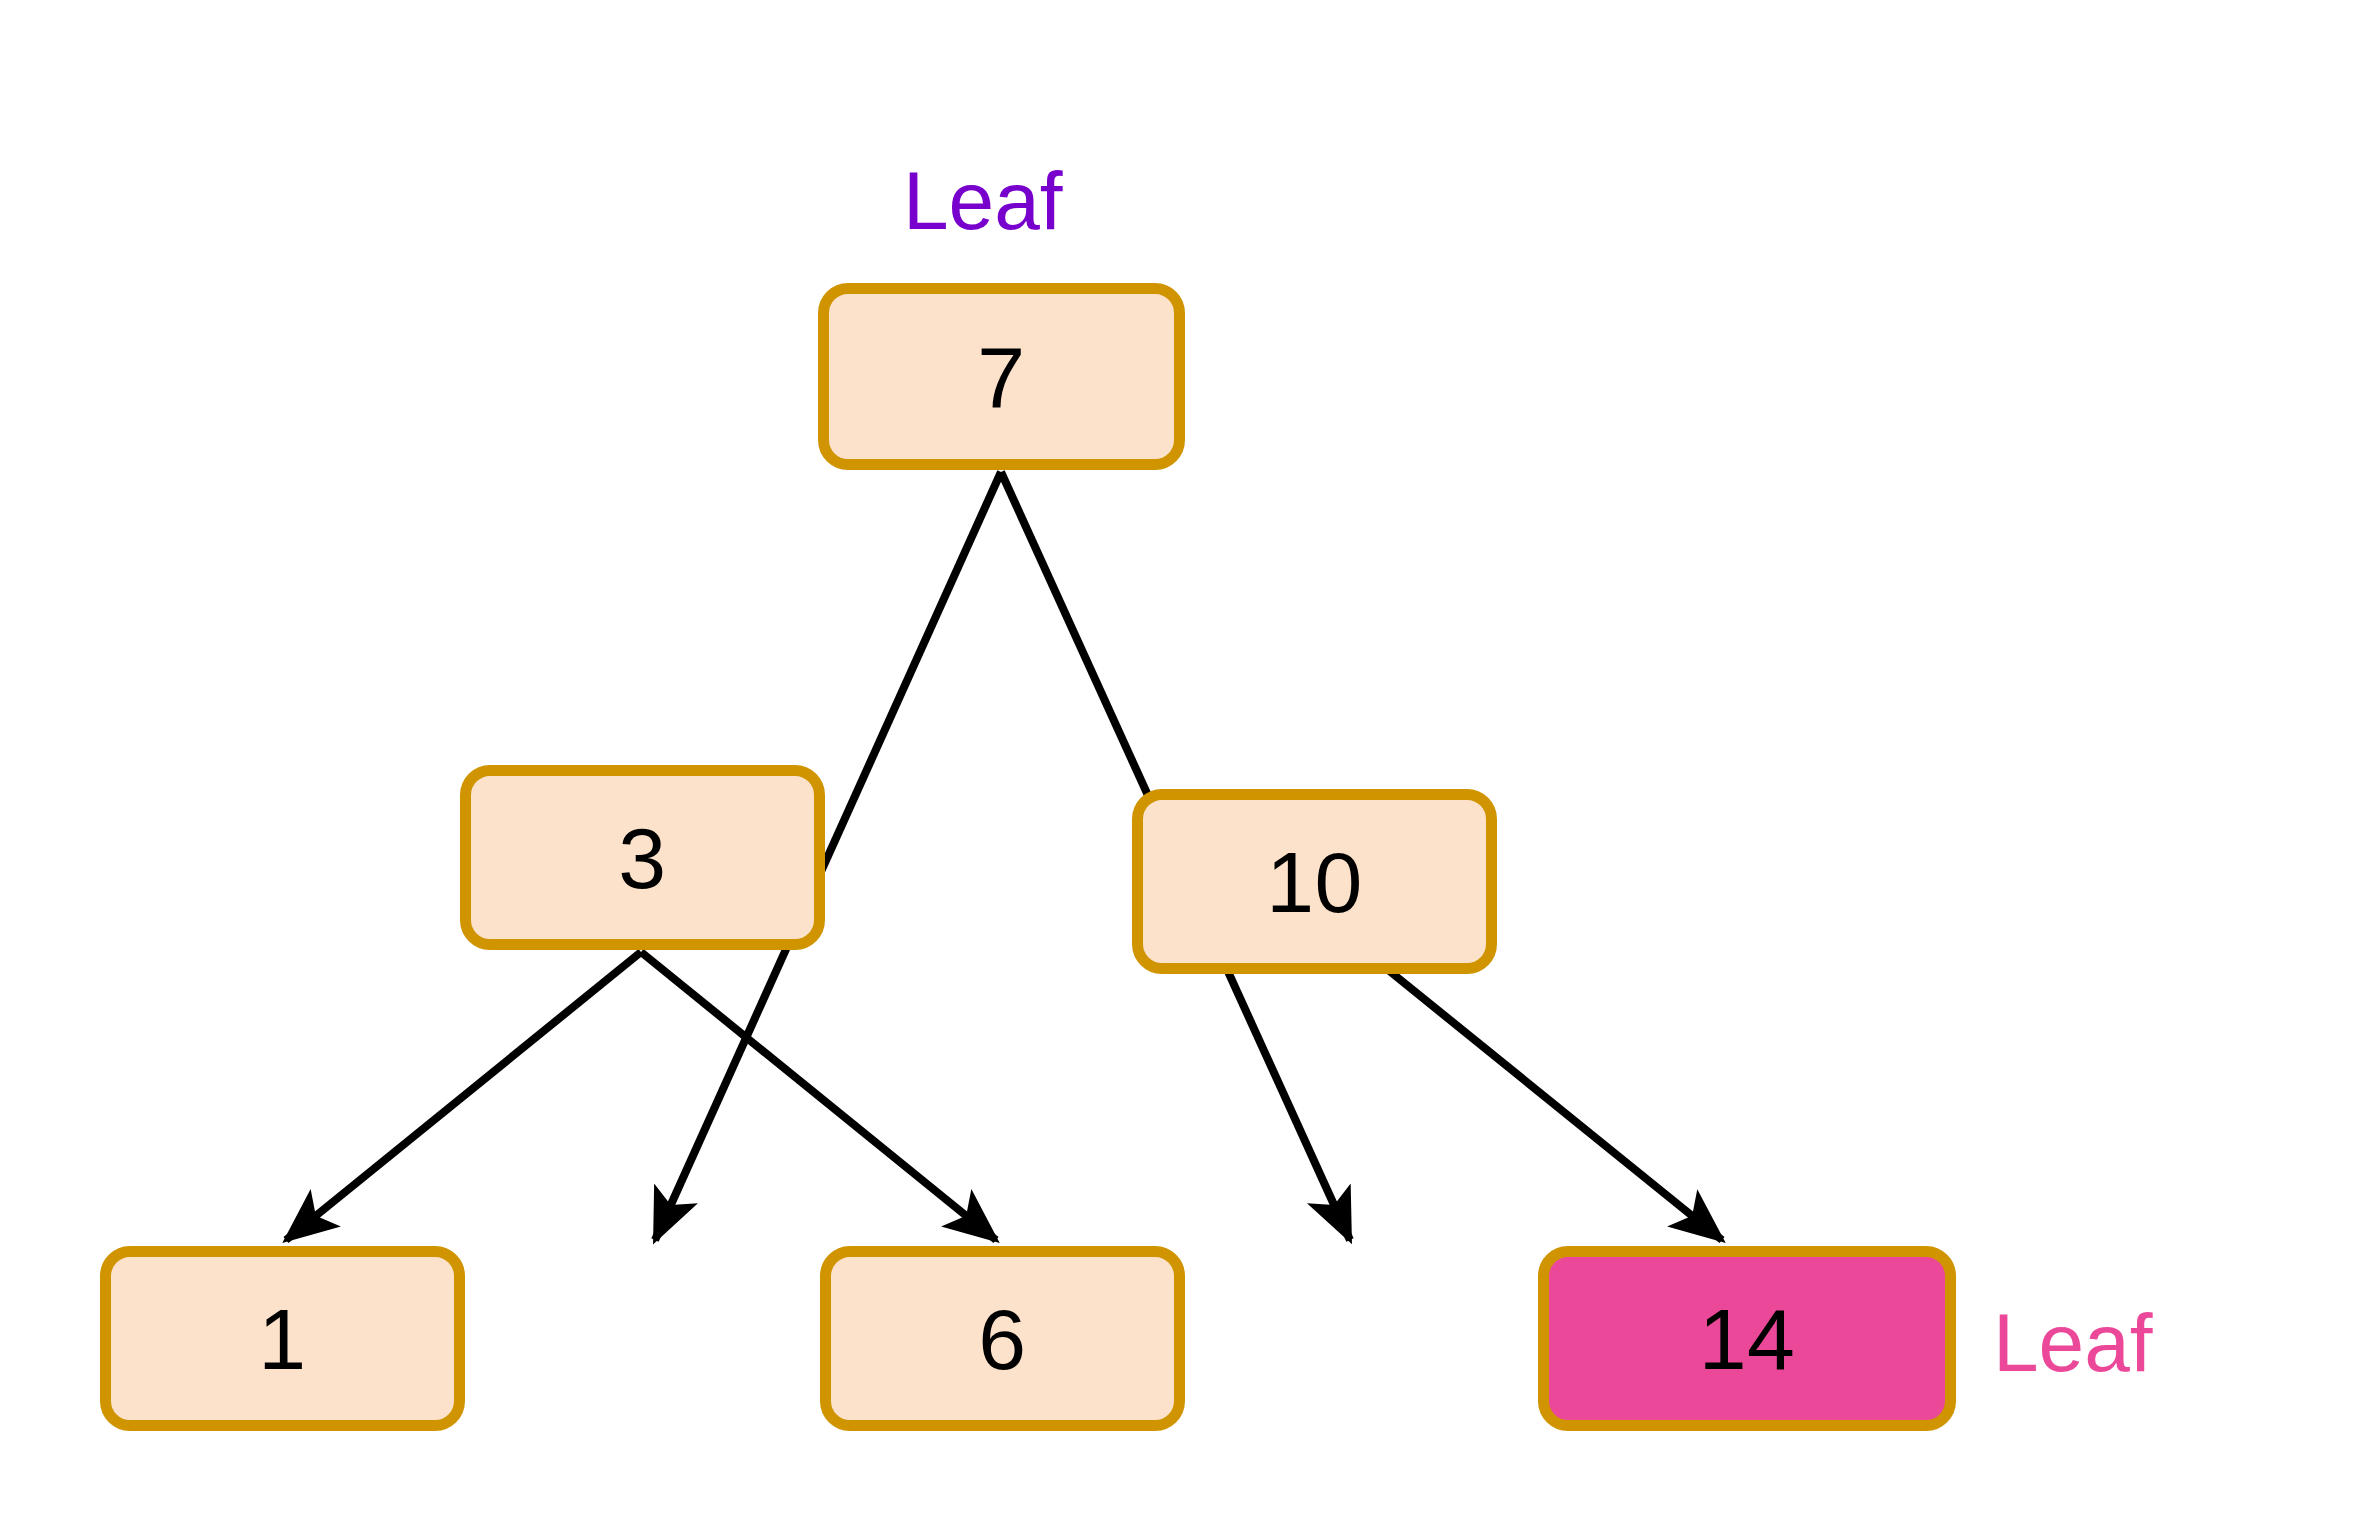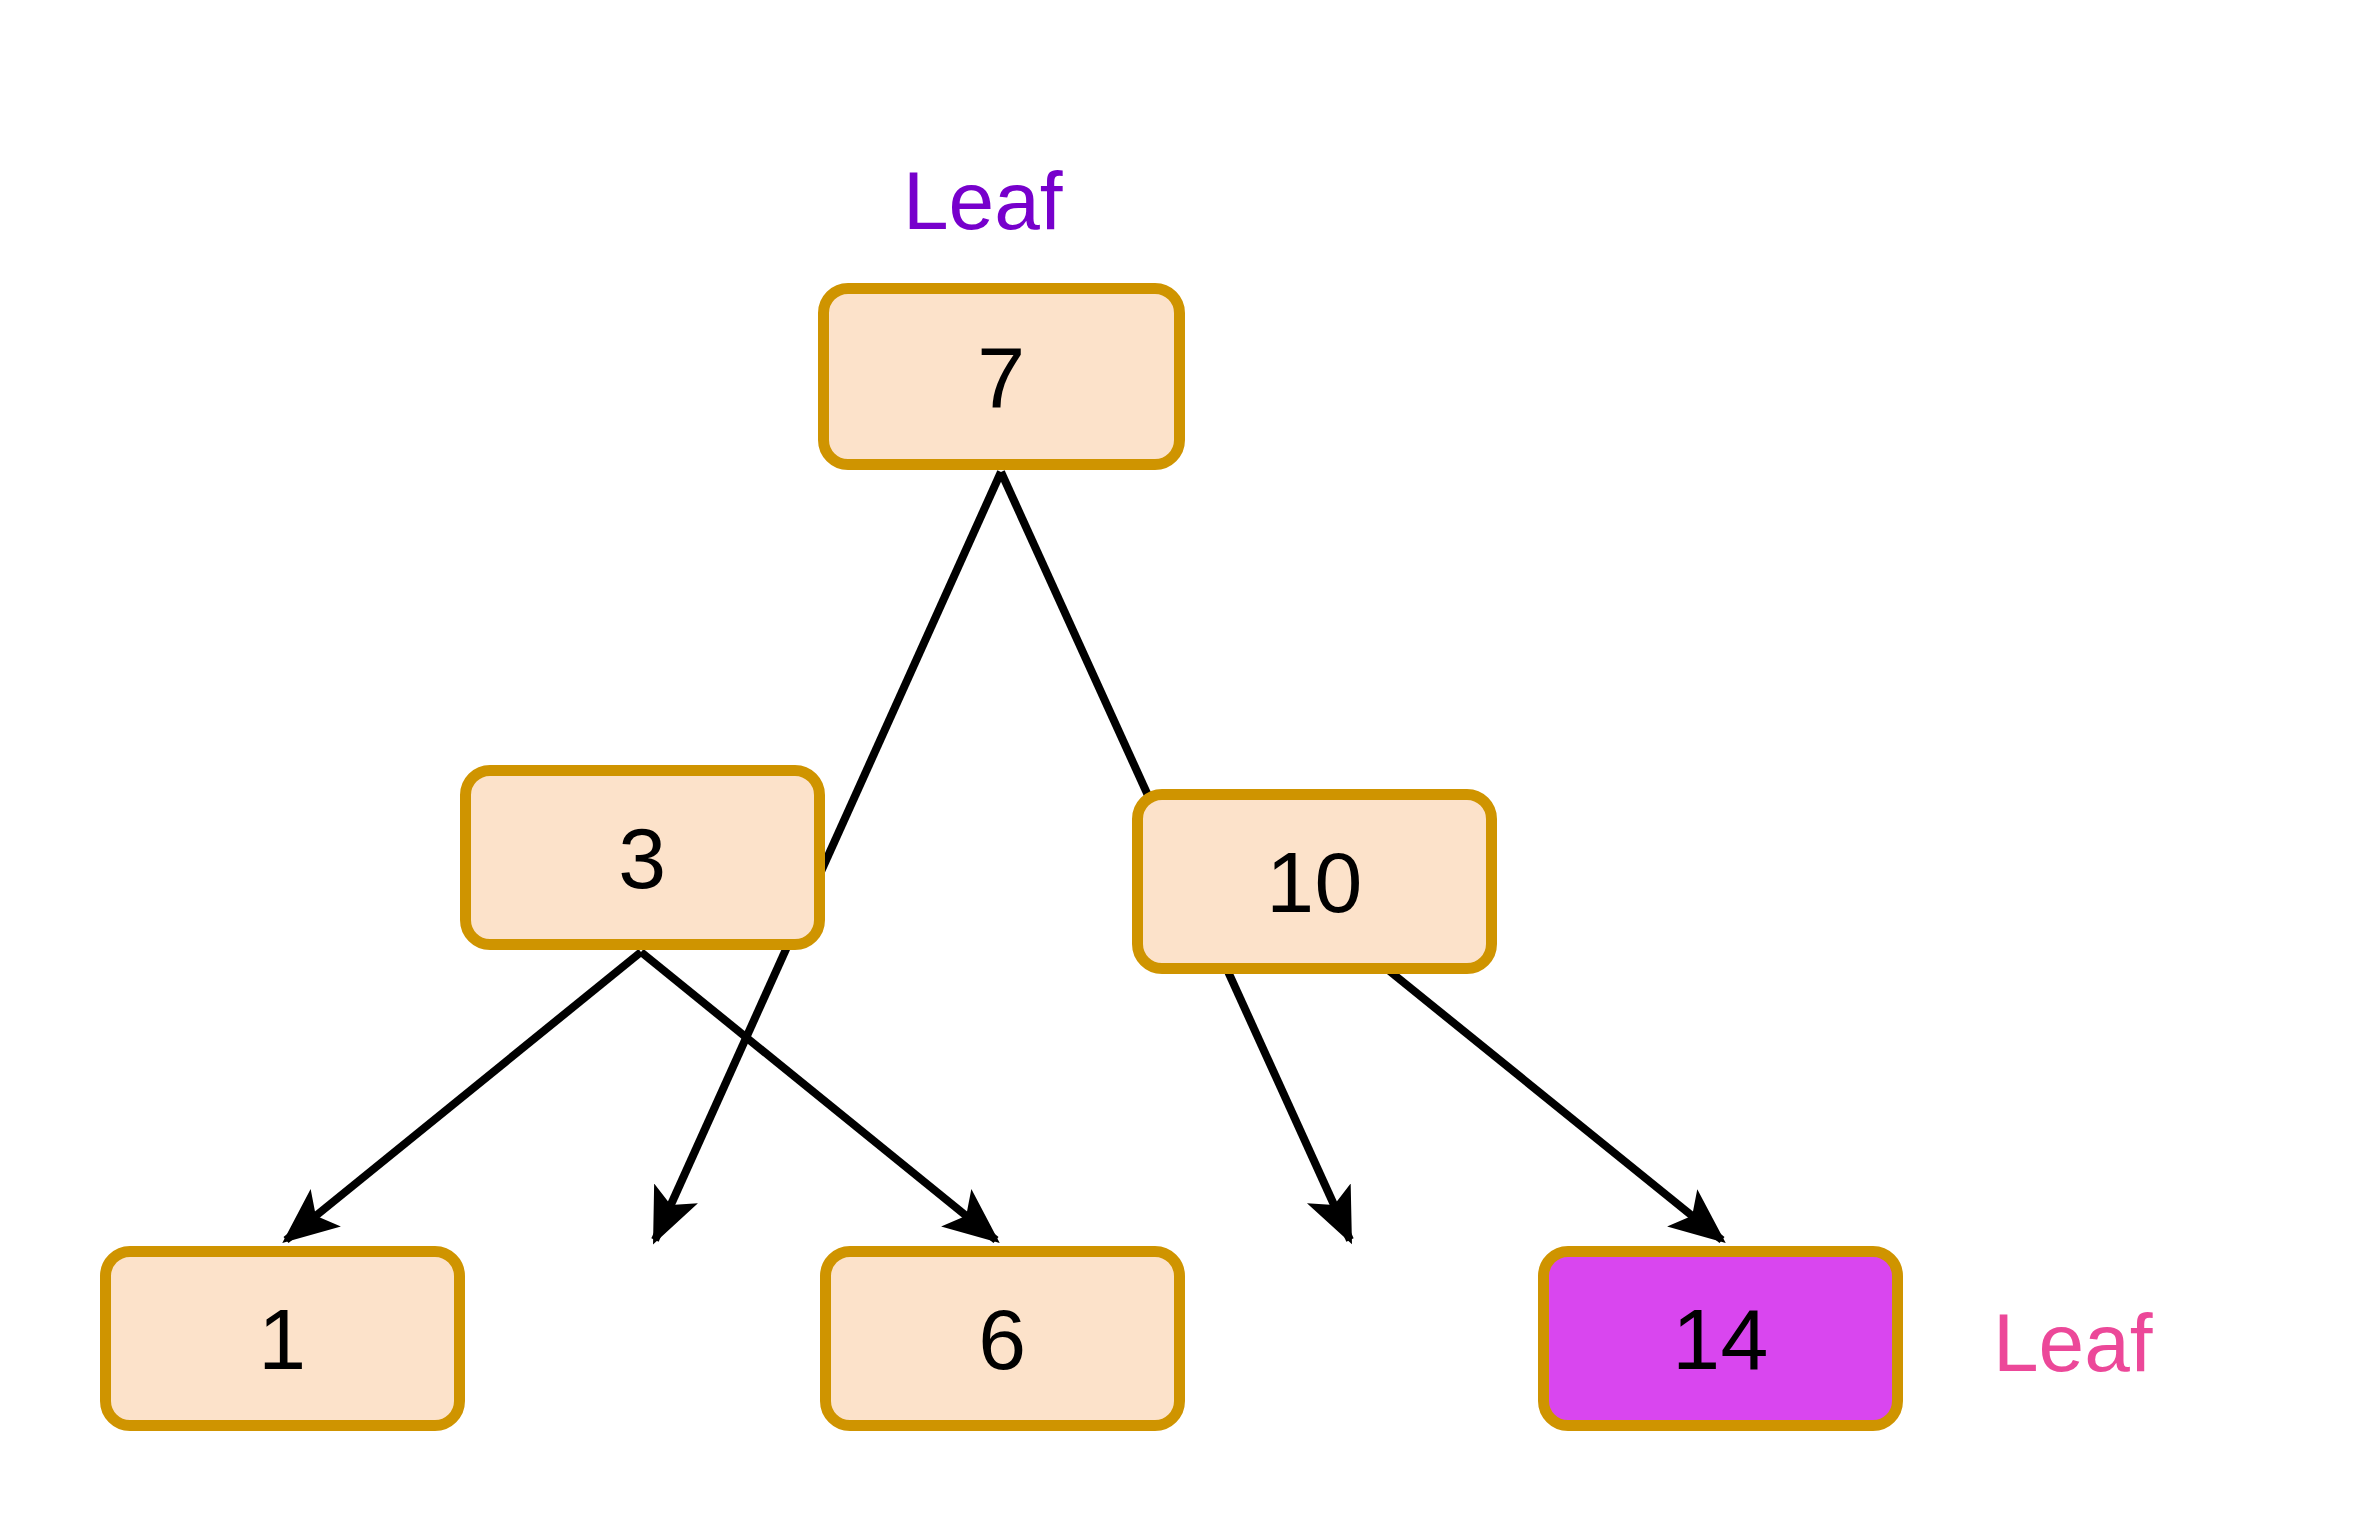--- a/index.html
+++ b/index.html
@@ -84,21 +84,21 @@
       </div>
       <div class="tree-node" style="left: 1132px; top: 765px; width: 365px; height: 185px; background: rgb(252, 226, 202); border-color: rgb(207, 148, 0); margin-top: 24px;">
         <span class="node-value" style="color: rgb(0, 0, 0);">10</span>
       </div>
       <div class="tree-node" style="left: 100px; top: 1246px; width: 365px; height: 185px; background: rgb(252, 226, 202); border-color: rgb(207, 148, 0);">
         <span class="node-value" style="color: rgb(0, 0, 0);">1</span>
       </div>
       <div class="tree-node" style="left: 820px; top: 1246px; width: 365px; height: 185px; background: rgb(252, 226, 202); border-color: rgb(207, 148, 0);">
         <span class="node-value" style="color: rgb(0, 0, 0);">6</span>
       </div>
-      <div class="tree-node" style="left: 1538px; top: 1246px; width: 365px; height: 185px; background: #d946ef; border-color: rgb(207, 148, 0);">
+      <div class="tree-node" style="left: 1538px; top: 1246px; width: 418px; height: 185px; background: #ec4899; border-color: rgb(207, 148, 0);">
         <span class="node-value" style="color: rgb(0, 0, 0);">14</span>
       </div>
     </div>
 
   <div id="annotations-group">
       <div class="annotation" style="left: 903px; top: 160px; color: rgb(119, 0, 204);">Leaf</div>
       <div class="annotation" style="left: 1993px; top: 1302px; color: #ec4899;">Leaf</div>
     </div>
 
 </div>

